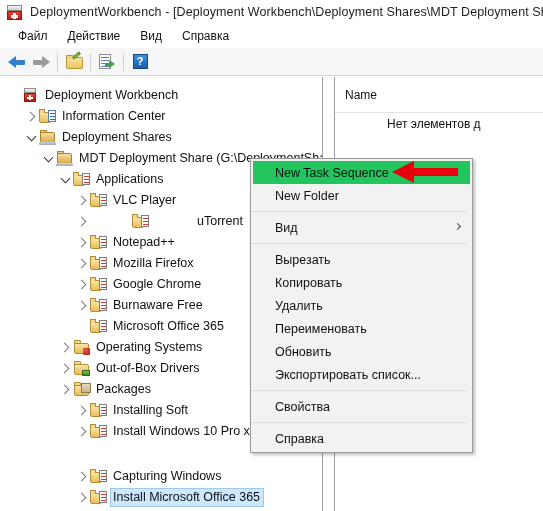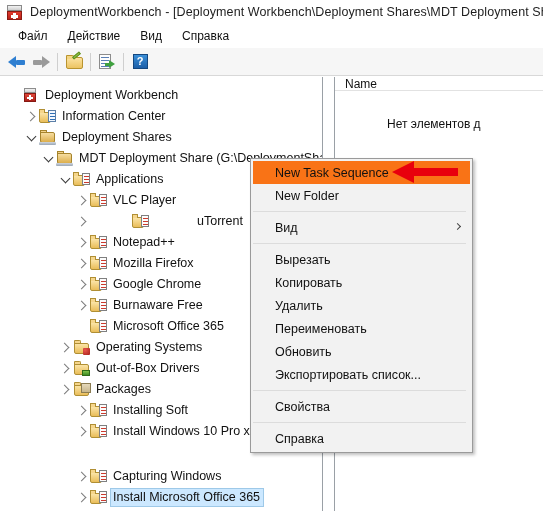--- a/index.html
+++ b/index.html
@@ -135,21 +135,21 @@
     position: absolute; left: 324px; top: 77px; width: 10px; height: 434px;
     background: #ffffff;
   }
   .pane-right {
     position: absolute; left: 334px; top: 77px; width: 209px; height: 434px;
     background: #ffffff;
     border-left: 1px solid #9aa0a6;
     overflow: hidden;
   }
   .col-header {
-    position: absolute; left: 0; top: 0; width: 209px; height: 14px;
+    position: absolute; left: 0; top: 0; width: 209px; height: 36px;
     background: #ffffff; border-bottom: 1px solid #e2e2e2;
     display: flex; align-items: center;
   }
   .col-header .col-name {
     font-size: 12px; color: #111; padding-left: 10px;
   }
   .empty-msg {
     position: absolute; left: 52px; top: 40px;
     font-size: 12px; color: #111; white-space: nowrap;
   }
@@ -257,21 +257,21 @@
     border: 1px solid #9a9a9a;
     box-shadow: 2px 2px 3px rgba(0,0,0,.25);
     padding: 2px 0 2px 0;
     z-index: 40;
   }
   .ctxmenu .mrow {
     position: relative; height: 23px; display: flex; align-items: center;
     padding-left: 22px; font-size: 12.5px; color: #111; cursor: default;
     margin: 0 2px;
   }
-  .ctxmenu .mrow.highlight { background: #f97316; }
+  .ctxmenu .mrow.highlight { background: #22c55e; }
   .ctxmenu .msep { height: 1px; background: #dcdcdc; margin: 4px 6px 4px 2px; }
   .ctxmenu .subarrow {
     position: absolute; right: 10px; top: 8px;
     width: 5px; height: 5px;
     border-right: 1.4px solid #444; border-bottom: 1.4px solid #444;
     transform: rotate(-45deg);
   }
 
   
   .red-arrow {

